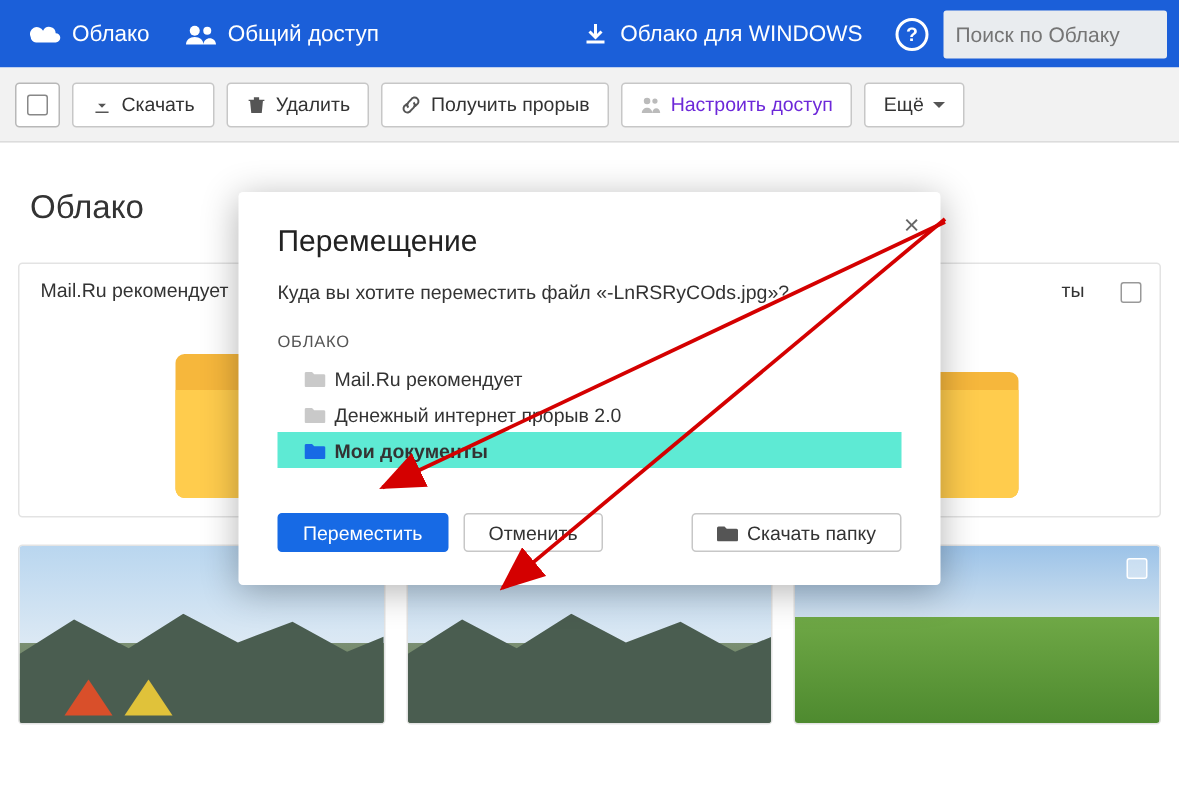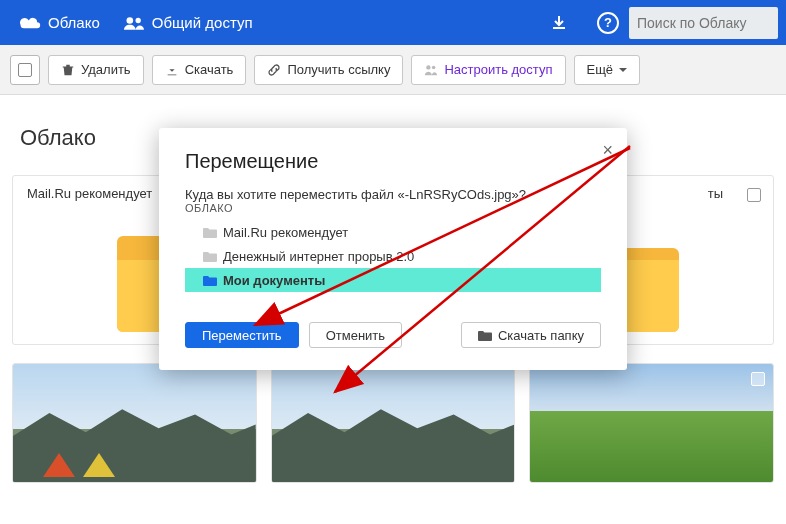--- a/index.html
+++ b/index.html
@@ -40,21 +40,21 @@
   .sky { position:absolute; inset:0; background: linear-gradient(#b9d6ef,#dce9f4 55%,#7a8f72 55%,#51694b); }
   .mtn { position:absolute; bottom:0; left:0; right:0; height:65%; background: #4a5d50; clip-path: polygon(0 40%,15% 10%,30% 35%,45% 5%,60% 30%,75% 12%,90% 38%,100% 25%,100% 100%,0 100%); }
   .mtn2 { background:#6d8069; clip-path: polygon(0 55%,20% 30%,40% 50%,55% 25%,70% 48%,85% 30%,100% 50%,100% 100%,0 100%); height:55%; }
   .tent { position:absolute; bottom:5px; width:0; height:0; border-left:16px solid transparent; border-right:16px solid transparent; }
   .field { position:absolute; inset:0; background: linear-gradient(#9cc3e8,#cfe0ef 40%,#6fa846 40%,#4e8a2f); }
   
   .overlay { position: absolute; inset: 0; display: flex; align-items: flex-start; justify-content: center; pointer-events: none; }
   .modal { margin-top: 128px; width: 468px; background: #fff; border-radius: 3px; box-shadow: 0 4px 24px rgba(0,0,0,0.3); padding: 22px 26px; position: relative; pointer-events: auto; }
   .modal-close { position: absolute; right: 14px; top: 12px; font-size: 18px; color: #666; cursor: pointer; font-family: Arial; }
   .modal h2 { font-size: 20px; font-weight: normal; color: #222; margin-bottom: 14px; }
-  .modal-sub { font-size: 13px; color: #333; }
+  .modal-sub { font-size: 13px; color: #333; margin-bottom: 20px; }
   .tree-head { font-size: 11px; letter-spacing: .5px; color: #555; margin-bottom: 6px; }
   .tree { font-size: 13px; }
   .tree-item { display: flex; align-items: center; height: 24px; padding-left: 18px; gap: 6px; color: #333; cursor: pointer; }
   .tree-item .fic { width: 14px; height: 11px; }
   .tree-item.sel { background: #5eead4; font-weight: bold; }
   .tree-item.sel .fic path { fill: #176ae5; }
   .modal-actions { display: flex; align-items: center; gap: 10px; margin-top: 30px; }
   .mbtn { height: 24px; padding: 12px 16px; border-radius: 3px; font-size: 13px; cursor: pointer; display: flex; align-items: center; gap: 6px; }
   .mbtn.primary { background: #176ae5; color: #fff; border: 1px solid #176ae5; }
   .mbtn.secondary { background: #fff; color: #333; border: 1px solid #c7c7c7; }
@@ -78,46 +78,47 @@
         <circle cx="17" cy="5" r="3.2"></circle>
         <path d="M0 16c0-3.5 3-6 7-6s7 2.5 7 6M14 16c0-3 2.5-5 5-5s5 2 5 5"></path>
       </svg>
     <span class="lbl">Общий доступ</span>
   </div>
   <div class="hdr-spacer"></div>
   <div class="hdr-item">
     <svg class="dl-icon" viewBox="0 0 16 16">
         <path d="M8 1v9M4 6l4 4 4-4M2 13h12"></path>
       </svg>
+    <span class="lbl">Облако для WINDOWS</span>
   </div>
   <div class="help-icon">?</div>
   <input class="search" placeholder="Поиск по Облаку" style="">
 </div>
 
 <div class="toolbar">
   <div class="chkbox">
       <div class="inner"></div>
     </div>
   <div class="btn">
     <svg class="ic" viewBox="0 0 16 16">
+        <path d="M8 2v8l-3-3h6l-3 3zM3 13h10v1H3z"></path>
+      </svg>
+    <span>Скачать</span>
+  </div>
+  <div class="btn">
+    <svg class="ic" viewBox="0 0 16 16">
         <path d="M3 4h10l-1 10H4zM6 2h4v2H6zM2 4h12v1H2z"></path>
       </svg>
     <span>Удалить</span>
   </div>
   <div class="btn">
     <svg class="ic" viewBox="0 0 16 16">
-        <path d="M8 2v8l-3-3h6l-3 3zM3 13h10v1H3z"></path>
-      </svg>
-    <span>Скачать</span>
-  </div>
-  <div class="btn">
-    <svg class="ic" viewBox="0 0 16 16">
         <path d="M6 10a3 3 0 010-4l2-2a3 3 0 114 4l-1 1M10 6a3 3 0 010 4l-2 2a3 3 0 11-4-4l1-1" fill="none" stroke="#555" stroke-width="1.5"></path>
       </svg>
-    <span>Получить ссылку</span>
+    <span>Получить прорыв</span>
   </div>
   <div class="btn btn-disabled">
     <svg class="ic" viewBox="0 0 16 16">
         <circle cx="5" cy="5" r="2.5"></circle>
         <circle cx="11" cy="5" r="2"></circle>
         <path d="M1 14c0-2.5 2-4 4-4s4 1.5 4 4M9 14c0-2 1.5-3.5 3-3.5s3 1.5 3 3.5"></path>
       </svg>
     <span>Настроить доступ</span>
   </div>
   <div class="btn">

